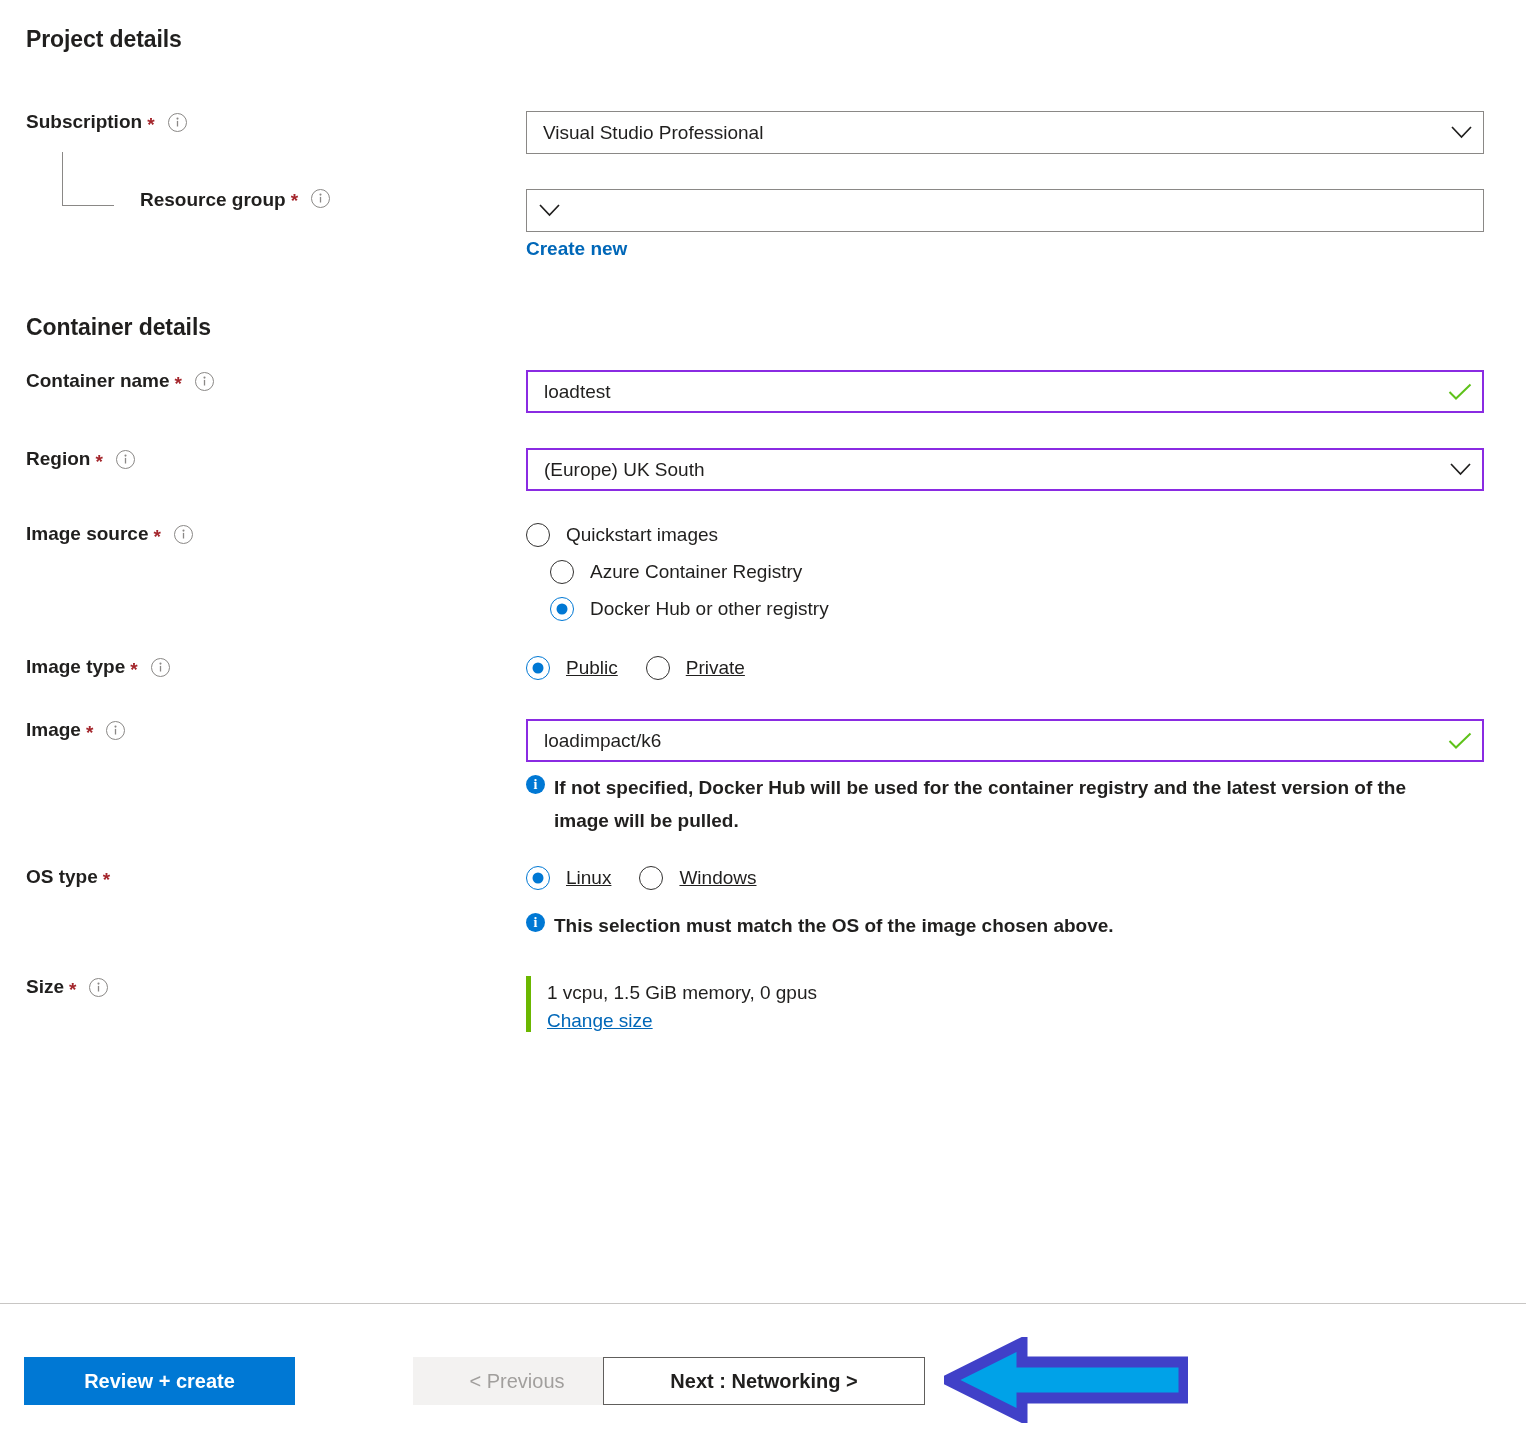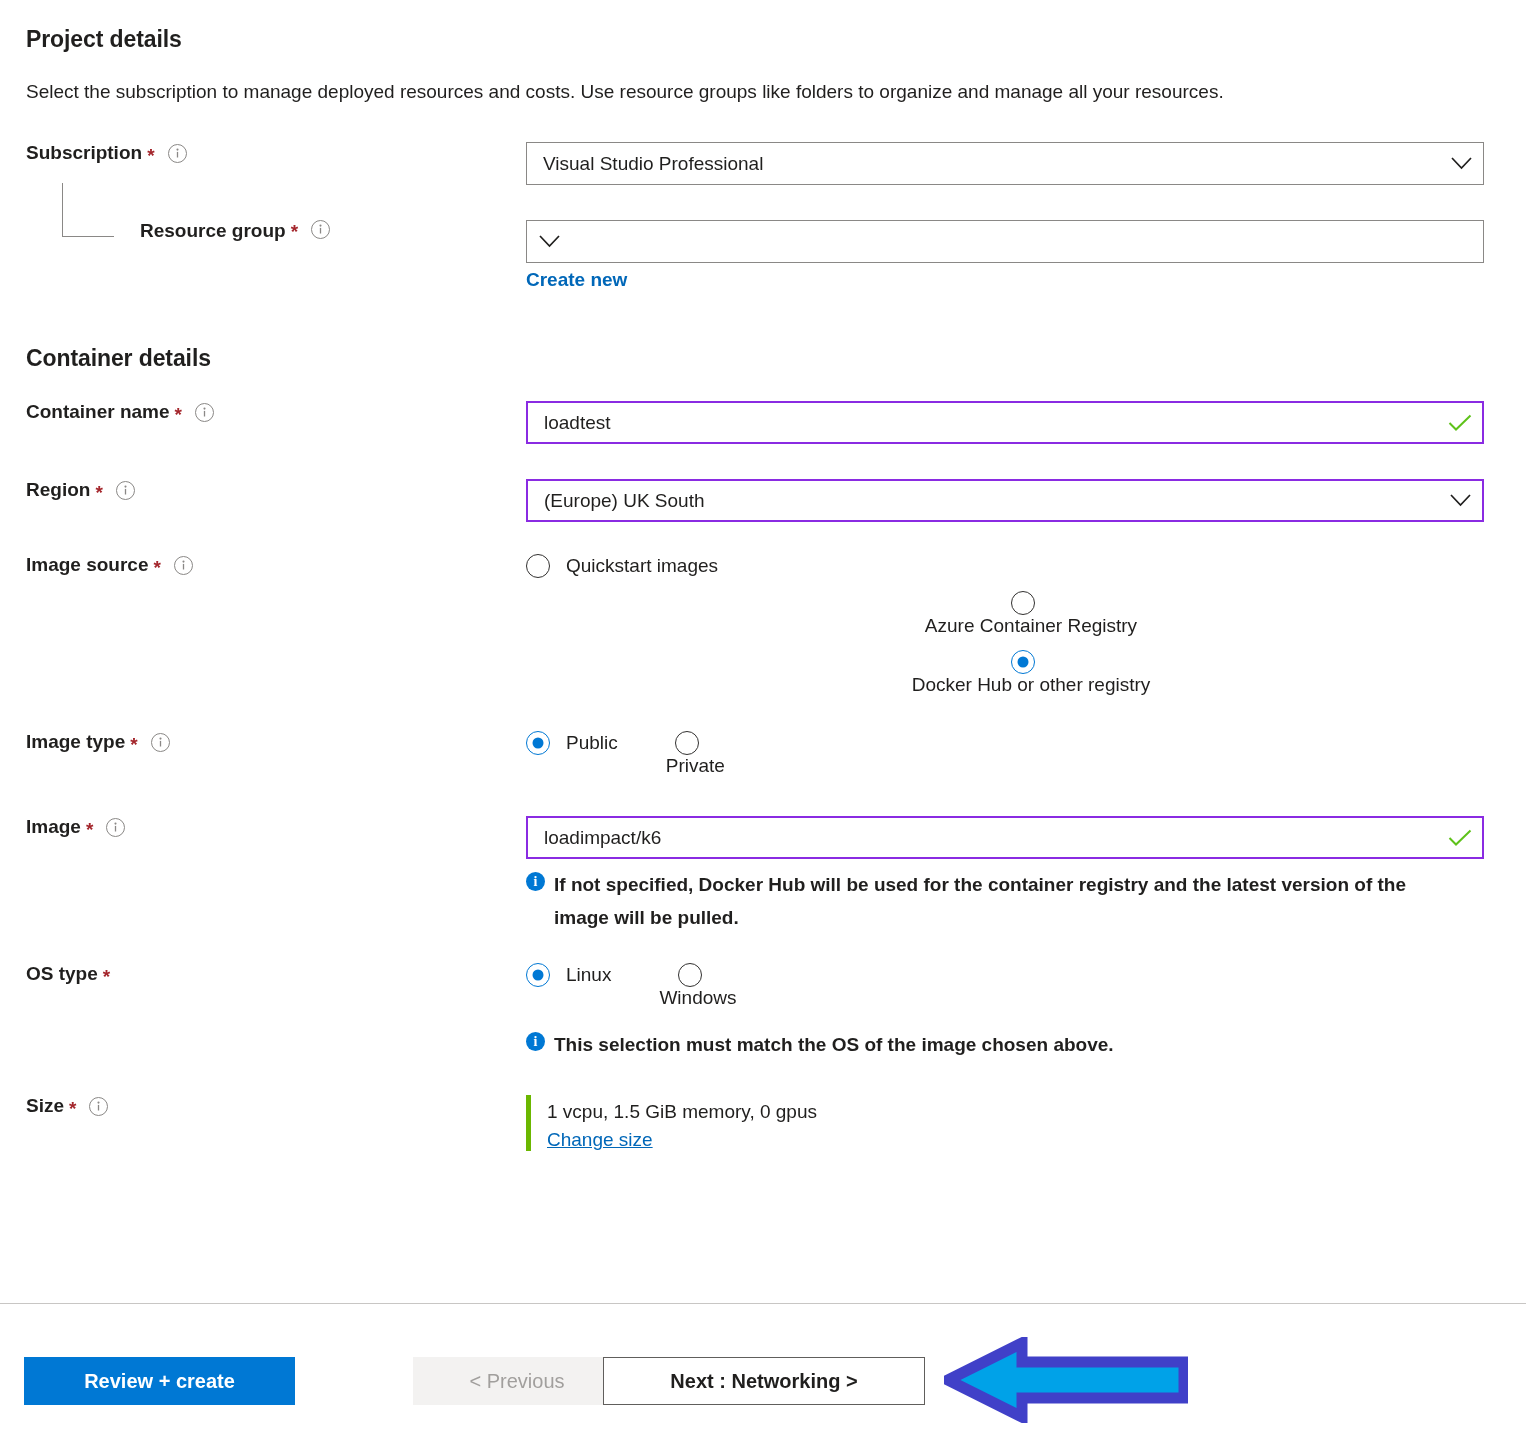--- a/index.html
+++ b/index.html
@@ -162,30 +162,30 @@
     top: -37px;
     width: 52px;
     height: 54px;
     border-left: 1.5px solid #8a8886;
     border-bottom: 1.5px solid #8a8886;
   }
   .indent { padding-left: 114px; }
 
   
   .radio-group { display: flex; flex-direction: column; gap: 13px; }
-  .radio-inline { display: flex; align-items: flex-start; gap: 12px; }
+  .radio-inline { display: flex; align-items: flex-start; gap: 4px; text-decoration: underline; }
   .radio-item {
     display: flex;
     align-items: center;
     cursor: pointer;
     font-size: 19px;
     color: #201f1e;
     font-weight: 400;
   }
-  .radio-item + .radio-item { margin-left: 36px; flex-direction: column; }
+  .radio-item + .radio-item { margin-left: 24px; }
   .radio-mark {
     width: 24px;
     height: 24px;
     border-radius: 50%;
     border: 1.6px solid #323130;
     background: #ffffff;
     flex: 0 0 auto;
     margin-right: 16px;
     position: relative;
   }
@@ -296,21 +296,20 @@
 </head>
 <body>
 
 <div class="page">
   <div class="content">
 
     <div style="height:14px"></div>
     <div class="section-title">Project details</div>
 
     <div style="height:23px"></div>
-    <div class="section-desc">Select the subscription to manage deployed resources and costs. Use resource groups like folders to organize and manage all your resources.</div>
 
     <div style="height:35px"></div>
     <div class="row">
       <div class="label-col">
         <span>Subscription</span>
         <span class="req">*</span>
         <span class="info-circle">
           <svg width="13" height="13" viewBox="0 0 13 13">
             <circle cx="6.5" cy="2.6" r="1.05" fill="#8a8886"></circle>
             <rect x="5.85" y="4.9" width="1.3" height="5.6" fill="#8a8886"></rect>

